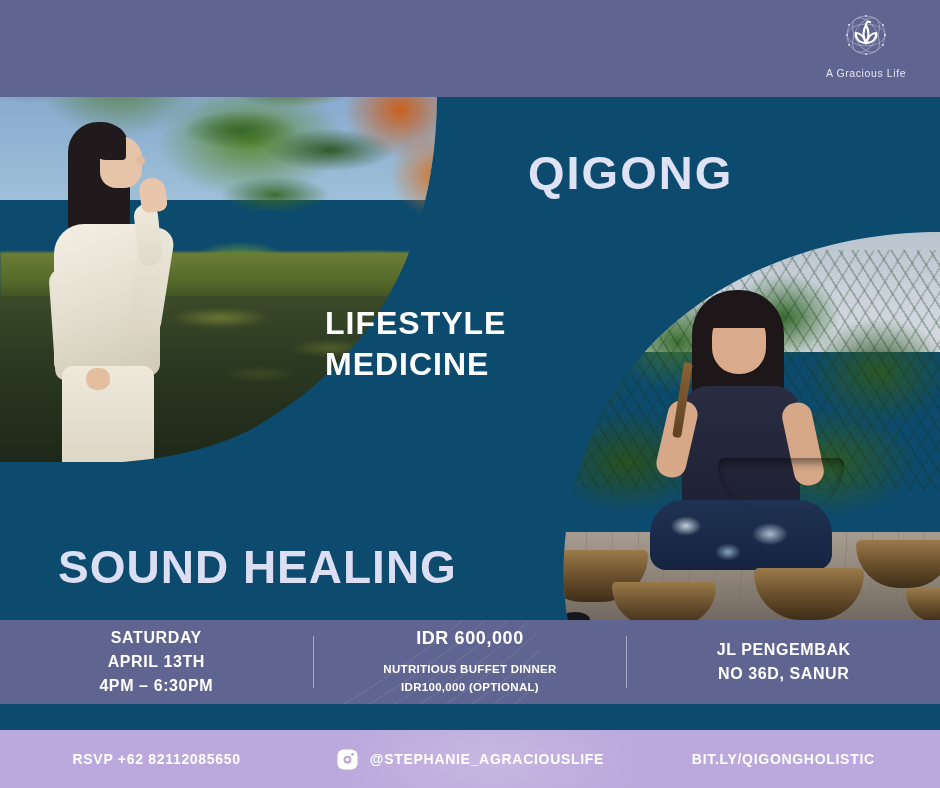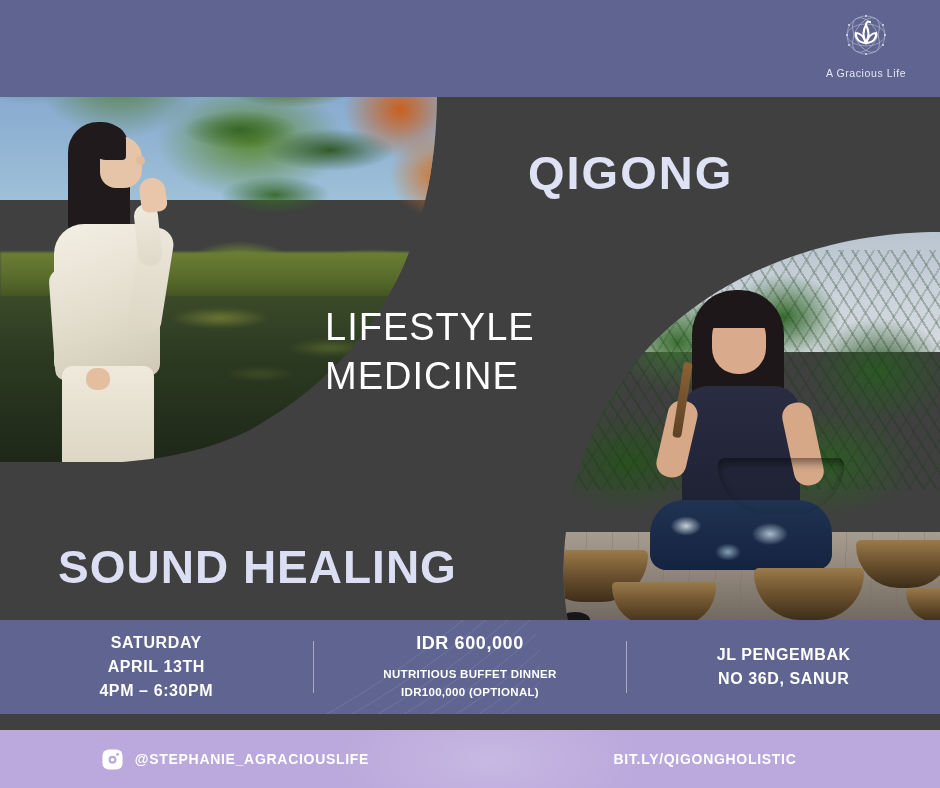--- a/index.html
+++ b/index.html
@@ -3,21 +3,21 @@
 <meta charset="utf-8">
 <style>
   * { margin:0; padding:0; box-sizing:border-box; }
   html,body { width:940px; height:788px; }
   body {
     font-family:"Liberation Sans", sans-serif;
     background:#8b93d3;
     overflow:hidden;
     position:relative;
   }
-  .poster { position:relative; width:940px; height:788px; overflow:hidden; background:#404040; }
+  .poster { position:relative; width:940px; height:788px; overflow:hidden; background:#0c4a6e; }
 
   
   .header-band {
     position:absolute; left:0; top:0; width:940px; height:97px;
     background:#5f6590; z-index:6;
   }
   .logo-block {
     position:absolute; right:18px; top:8px; width:112px; height:82px;
     display:flex; flex-direction:column; align-items:center; justify-content:flex-start;
   }
@@ -207,32 +207,32 @@
   .c2 { left:52px; top:380px; width:30px; height:16px; }
 
   
   .t-qigong {
     position:absolute; left:528px; top:145px; z-index:5;
     font-size:47px; font-weight:bold; letter-spacing:2px;
     color:#dfe2f5; text-transform:uppercase;text-align:right;
   }
   .t-lifestyle {
     position:absolute; left:325px; top:303px; z-index:5;
-    font-size:38px; font-weight:normal; line-height:1.28; letter-spacing:1px;
+    font-size:32px; font-weight:bold; line-height:1.28; letter-spacing:1px;
     color:#ffffff; text-transform:uppercase;
   }
   .t-sound {
     position:absolute; left:58px; top:508px; z-index:5;
     font-size:46px; font-weight:bold; letter-spacing:1px;
     color:#dcdff3; text-transform:uppercase;margin-top:32px;
   }
 
   
   .info-bar {
-    position:absolute; left:0; top:620px; width:940px; height:94px;
+    position:absolute; left:0; top:620px; width:940px; height:84px;
     background:#5f6590; z-index:6; overflow:hidden;
   }
   .swirl { position:absolute; left:120px; top:-60px; width:420px; height:240px; opacity:.5; }
   .info-cols {
     position:absolute; inset:0; display:flex; align-items:center; z-index:2;
   }
   .col { flex:1; text-align:center; color:#fff; padding:0 8px; }
   .divider { width:1px; height:52px; background:rgba(255,255,255,.45); }
   .ci-line { font-size:16px; font-weight:bold; letter-spacing:.6px; line-height:1.52; }
   .price-main { font-size:18px; font-weight:bold; letter-spacing:.6px; }
@@ -378,20 +378,21 @@
       </div>
       <div class="divider"></div>
       <div class="col">
         <div class="ci-line">JL PENGEMBAK</div>
         <div class="ci-line">NO 36D, SANUR</div>
       </div>
     </div>
   </div>
 
   <div class="footer">
+    <div class="f-col">RSVP +62 82112085650</div>
     <div class="f-col">
       <svg class="ig-icon" viewBox="0 0 24 24">
         <rect x="1.5" y="1.5" width="21" height="21" rx="6.5" fill="#fff"></rect>
         <circle cx="12" cy="12.3" r="4.1" fill="#bba8dc"></circle>
         <circle cx="12" cy="12.3" r="1.9" fill="#fff"></circle>
         <circle cx="17.3" cy="6.7" r="1.5" fill="#bba8dc"></circle>
       </svg>
       <span>@STEPHANIE_AGRACIOUSLIFE</span>
     </div>
     <div class="f-col">BIT.LY/QIGONGHOLISTIC</div>

